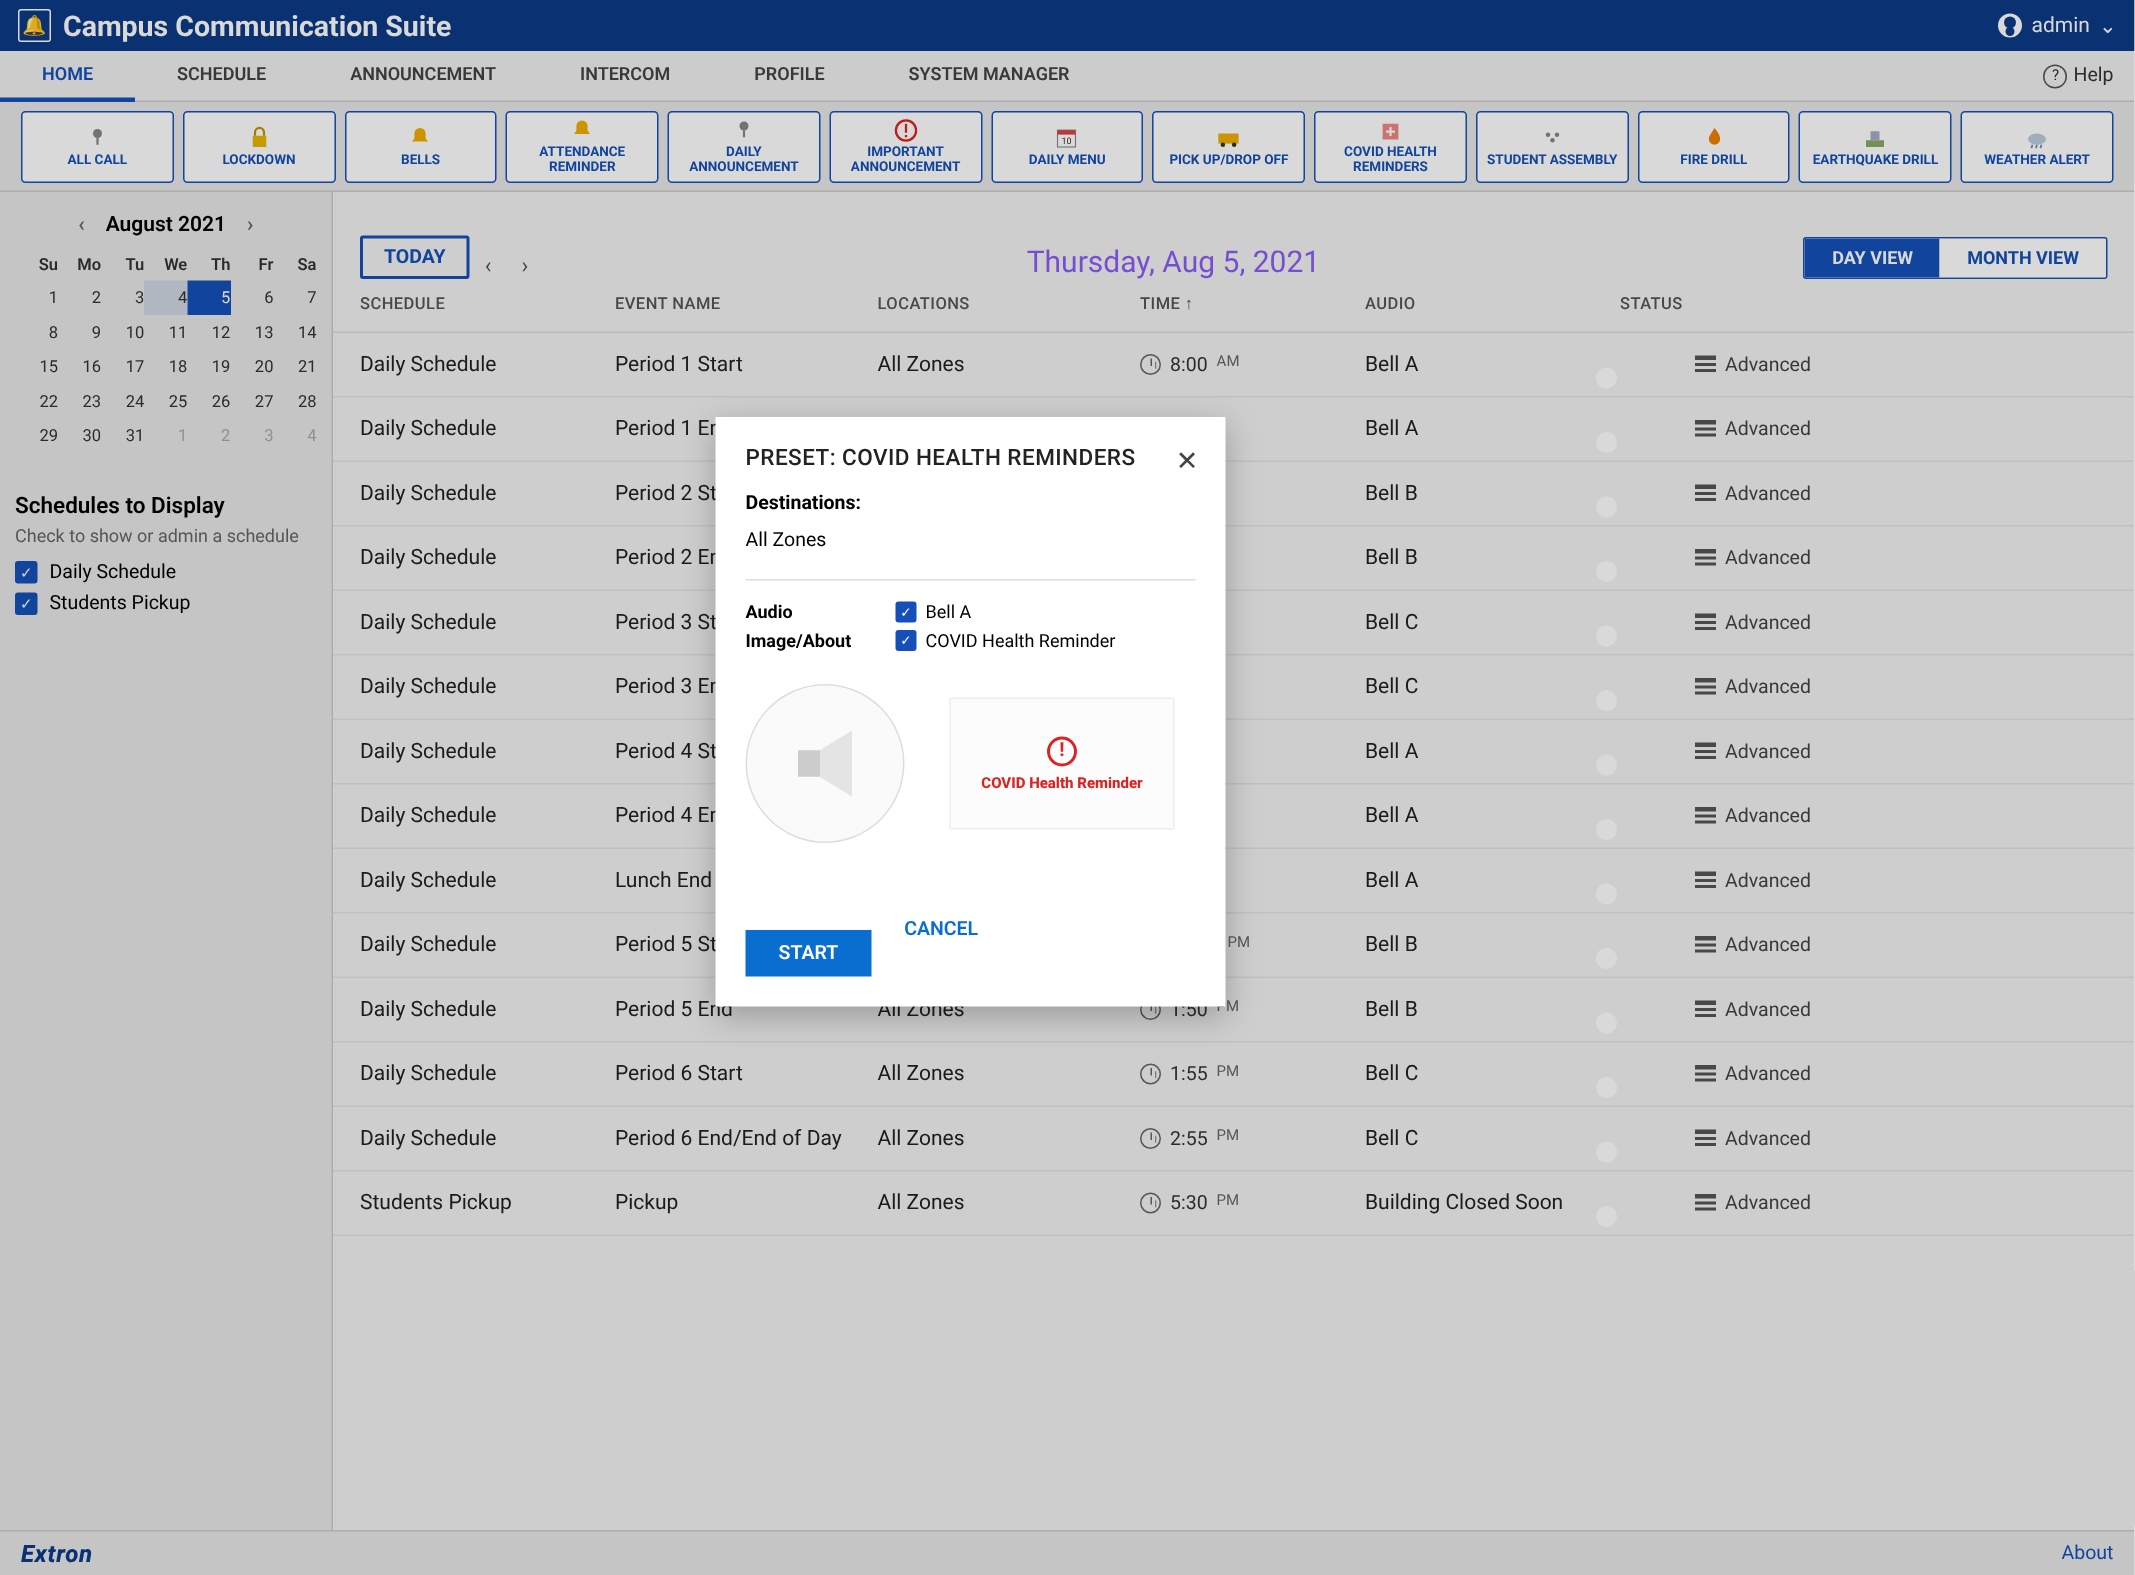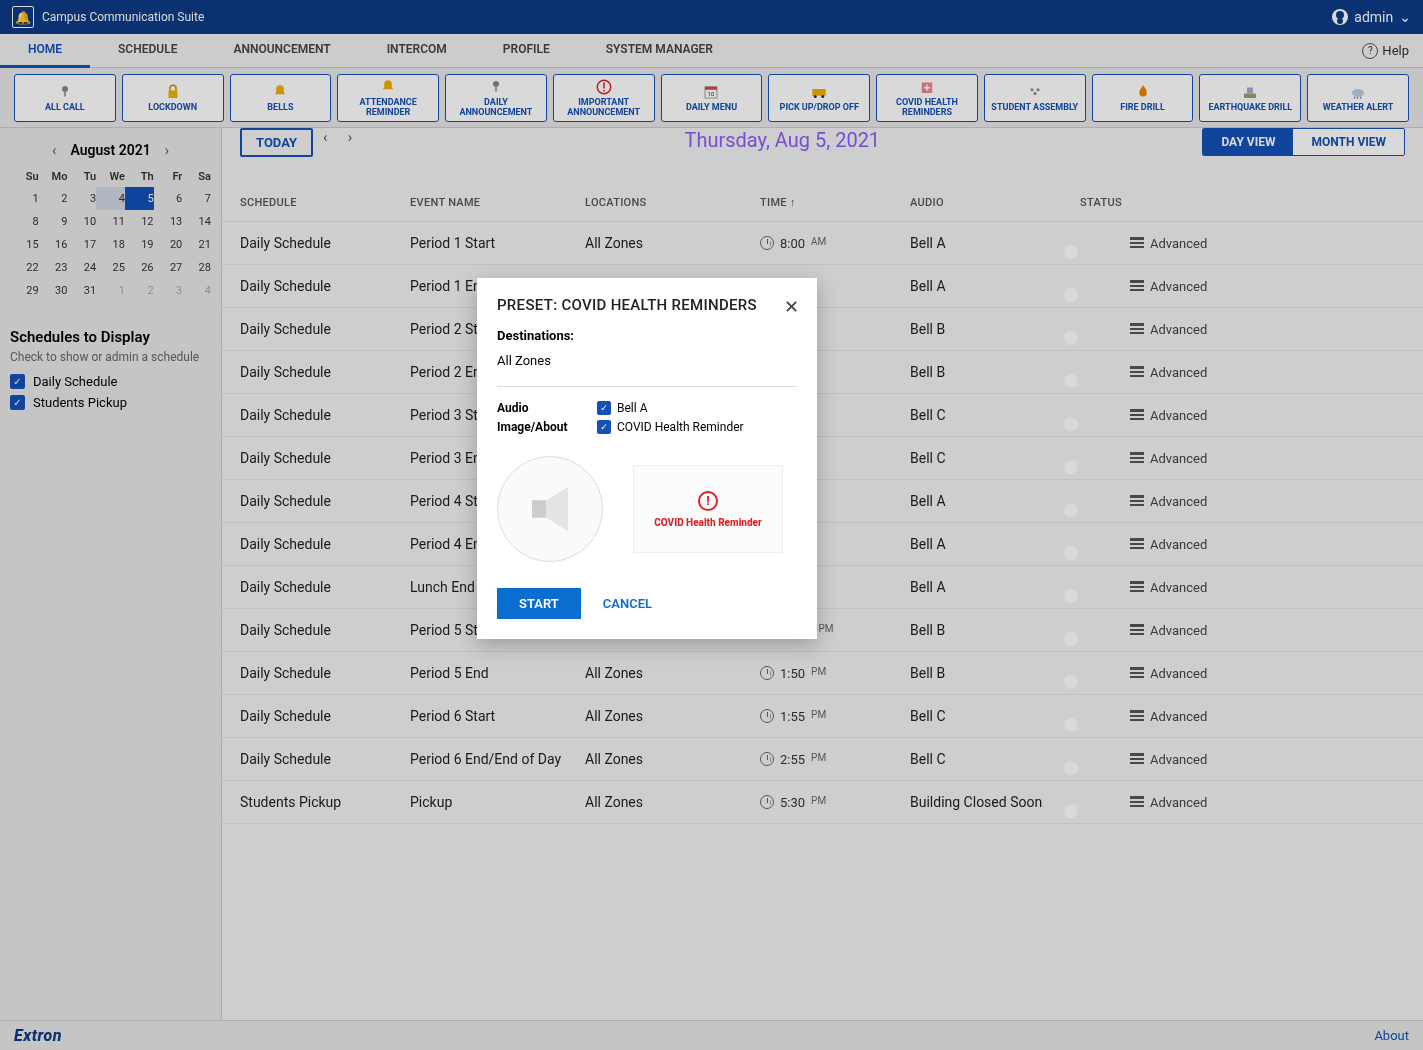--- a/index.html
+++ b/index.html
@@ -1,21 +1,21 @@
 <!DOCTYPE html>
 <html><head>
 <meta charset="utf-8">
 <style>
 * { margin:0; padding:0; box-sizing:border-box; font-family:-apple-system,BlinkMacSystemFont,"Segoe UI",Roboto,sans-serif; }
 body { width:1423px; height:1050px; background:#f5f5f5; position:relative; overflow:hidden; }
 
 
 .header { height:34px; background:#0c3a85; color:#fff; display:flex; align-items:center; padding:0 12px; }
 .header .logo-box { width:22px; height:22px; border:1.5px solid #fff; border-radius:2px; display:flex; align-items:center; justify-content:center; margin-right:8px; font-size:13px; }
-.header .title { font-size:12px; font-weight:400; }
+.header .title { font-size:19px; font-weight:700; }
 .header .spacer { flex:1; }
 .header .user { display:flex; align-items:center; font-size:14px; gap:6px;text-align:center; }
 .user-icon { width:16px; height:16px; border-radius:50%; background:#fff; position:relative; }
 .user-icon::after { content:""; position:absolute; top:2px; left:4px; width:8px; height:8px; border-radius:50%; background:#0c3a85; box-shadow:0 6px 0 -1px #0c3a85; }
 
 
 .nav { height:34px; background:#f0f0f0; border-bottom:1px solid #ccc; display:flex; align-items:center; }
 .nav-tab { padding:0 28px; height:34px; display:flex; align-items:center; font-size:12px; font-weight:600; color:#444; cursor:pointer; border-bottom:3px solid transparent; }
 .nav-tab.active { color:#1450b8; border-bottom-color:#1450b8; }
 .nav .spacer { flex:1; }
@@ -42,21 +42,21 @@
 .cal-grid .day.muted { color:#aaa; }
 .cal-grid .day.today { background:#d0d7e2; }
 .cal-grid .day.sel { background:#1450b8; color:#fff; }
 
 .sched-title { font-size:15px; font-weight:600; margin-top:26px; }
 .sched-sub { font-size:12px; color:#666; margin-top:4px; margin-bottom:10px; }
 .chk-row { display:flex; align-items:center; gap:8px; font-size:13px; margin:6px 0; }
 .chk { width:15px; height:15px; background:#1450b8; color:#fff; display:flex; align-items:center; justify-content:center; font-size:10px; border-radius:2px; }
 
 
-.c-toolbar { height:58px; display:flex; align-items:flex-start; padding:0 18px; }
+.c-toolbar { height:58px; display:flex; align-items:flex-end; padding:0 18px; }
 .today-btn { border:2px solid #1450b8; color:#1450b8; background:transparent; font-size:13px; font-weight:700; padding:5px 14px; border-radius:2px; cursor:pointer; }
 .arrow-btn { color:#555; font-size:15px; padding:0 10px; cursor:pointer; }
 .date-title { flex:1; text-align:center; font-size:20px; font-weight:400; color:#8b5cf6; }
 .view-toggle { display:flex; border:1px solid #1450b8; border-radius:2px; overflow:hidden; }
 .view-toggle .vt { padding:6px 18px; font-size:12px; font-weight:700; cursor:pointer; }
 .view-toggle .vt.active { background:#1450b8; color:#fff; }
 .view-toggle .vt:not(.active) { color:#1450b8; background:#fff; }
 
 
 .tbl { flex:1; overflow:auto; }
@@ -92,21 +92,21 @@
 .m-row .k { font-weight:700; width:78px; }
 .m-row .chk2 { width:14px; height:14px; background:#1450b8; color:#fff; font-size:9px; display:flex; align-items:center; justify-content:center; margin-right:6px; border-radius:2px; }
 .m-row .v { display:flex; align-items:center; }
 .preview-row { display:flex; gap:30px; align-items:center; margin-top:22px; }
 .speaker-circ { width:106px; height:106px; border:1px solid #ddd; border-radius:50%; display:flex; align-items:center; justify-content:center; background:#fafafa; }
 .speaker { width:36px; height:44px; background:linear-gradient(90deg,#ccc 0 40%,#e4e4e4 40% 100%); clip-path:polygon(0 30%,40% 30%,100% 0,100% 100%,40% 70%,0 70%); }
 .thumb { width:150px; height:88px; border:1px solid #eee; background:#fcfcfc; display:flex; flex-direction:column; align-items:center; justify-content:center; gap:6px; }
 .thumb .excl { width:20px; height:20px; border:2px solid #d22; border-radius:50%; color:#d22; font-size:13px; font-weight:700; display:flex; align-items:center; justify-content:center; }
 .thumb .cap { font-size:10px; font-weight:800; color:#d22; }
 .modal-actions { display:flex; gap:22px; margin-top:26px; align-items:center; }
-.btn-start { background:#0a6ed1; color:#fff; font-size:13px; font-weight:600; padding:8px 22px; border:none; cursor:pointer; }
+.btn-start { background:#0a6ed1; color:#fff; font-size:13px; font-weight:600; padding:8px 22px; border:none; cursor:pointer;margin-top:32px; }
 .btn-cancel { color:#0a6ed1; font-size:13px; font-weight:600; cursor:pointer; }
 
 
 .ico svg { width:100%; height:100%; }
 </style>
 </head>
 <body>
 
 <div class="header">
   <div class="logo-box">🔔</div>

